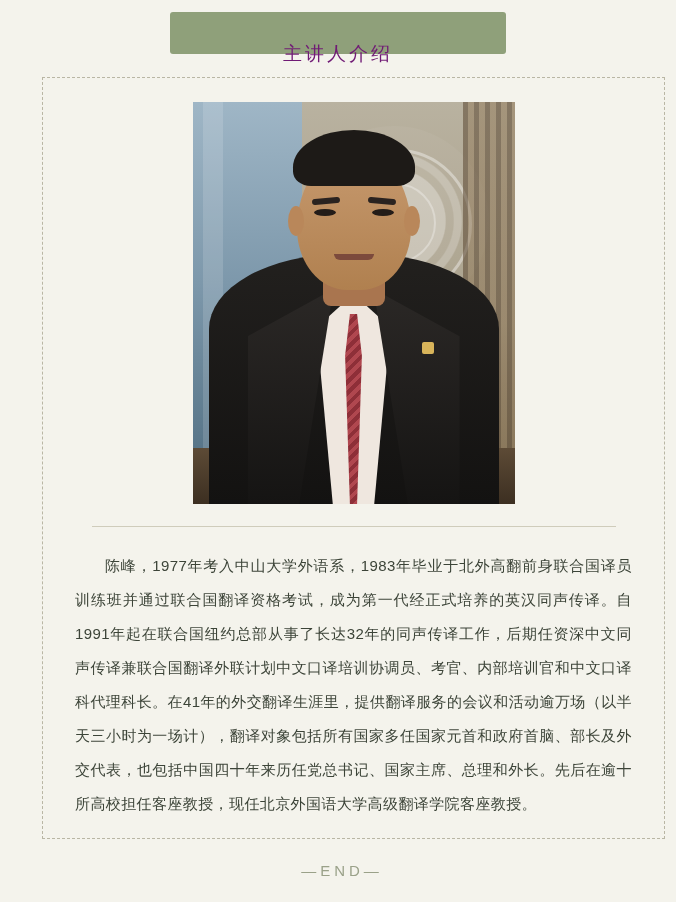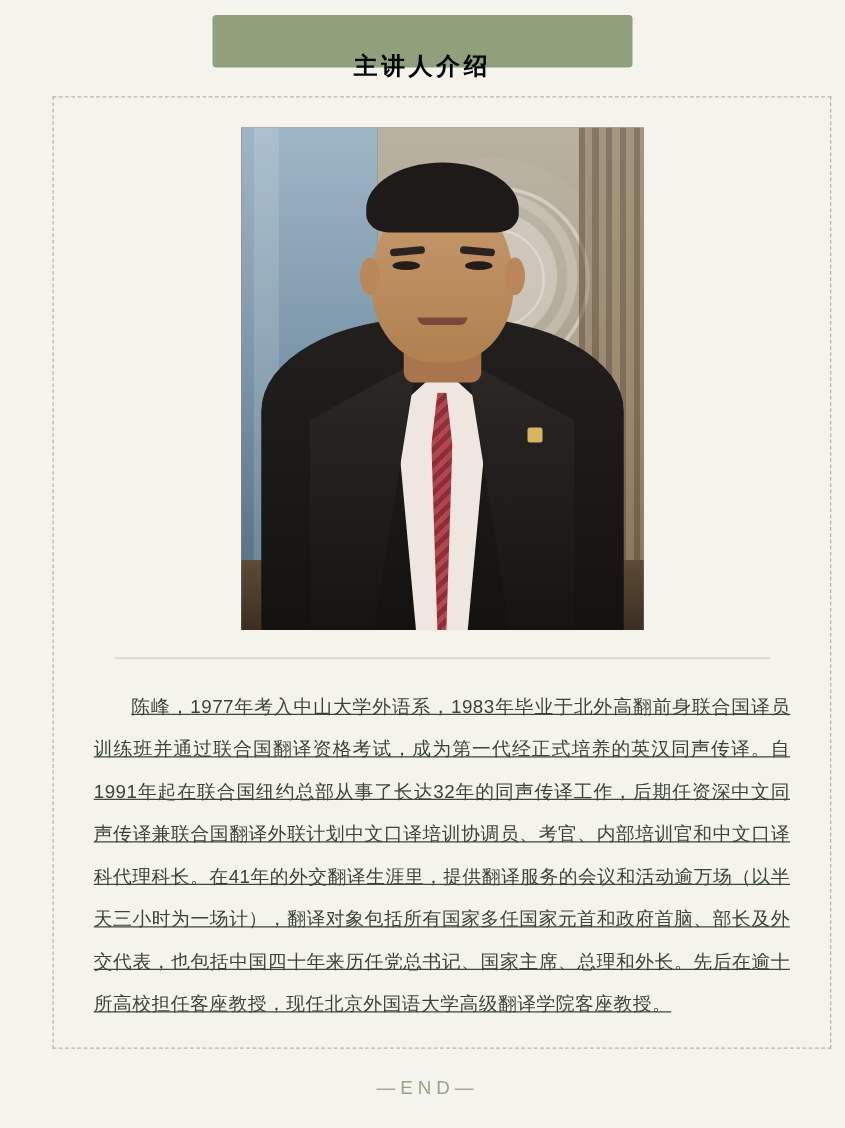--- a/index.html
+++ b/index.html
@@ -31,38 +31,37 @@
   .header-banner {
     width: 336px;
     height: 42px;
     background: #8fa07a;
     border-radius: 3px;
     display: flex;
     align-items: center;
     justify-content: center;
   }
   .header-title {
-    color: #000000;
+    color: #701a75;
     font-size: 19px;
-    font-weight: bold;
+    font-weight: normal;
     letter-spacing: 3px;
     line-height: 1;
     margin-top: 40px;
   }
 
   
   .card {
     position: absolute;
     left: 42px;
     top: 77px;
     width: 623px;
     height: 762px;
     border: 1px dashed #b9b6a4;
     box-sizing: border-box;
-    text-decoration: underline;
   }
 
   .photo-wrap {
     display: flex;
     justify-content: center;
     padding-top: 24px;
   }
   .photo {
     width: 322px;
     height: 402px;

